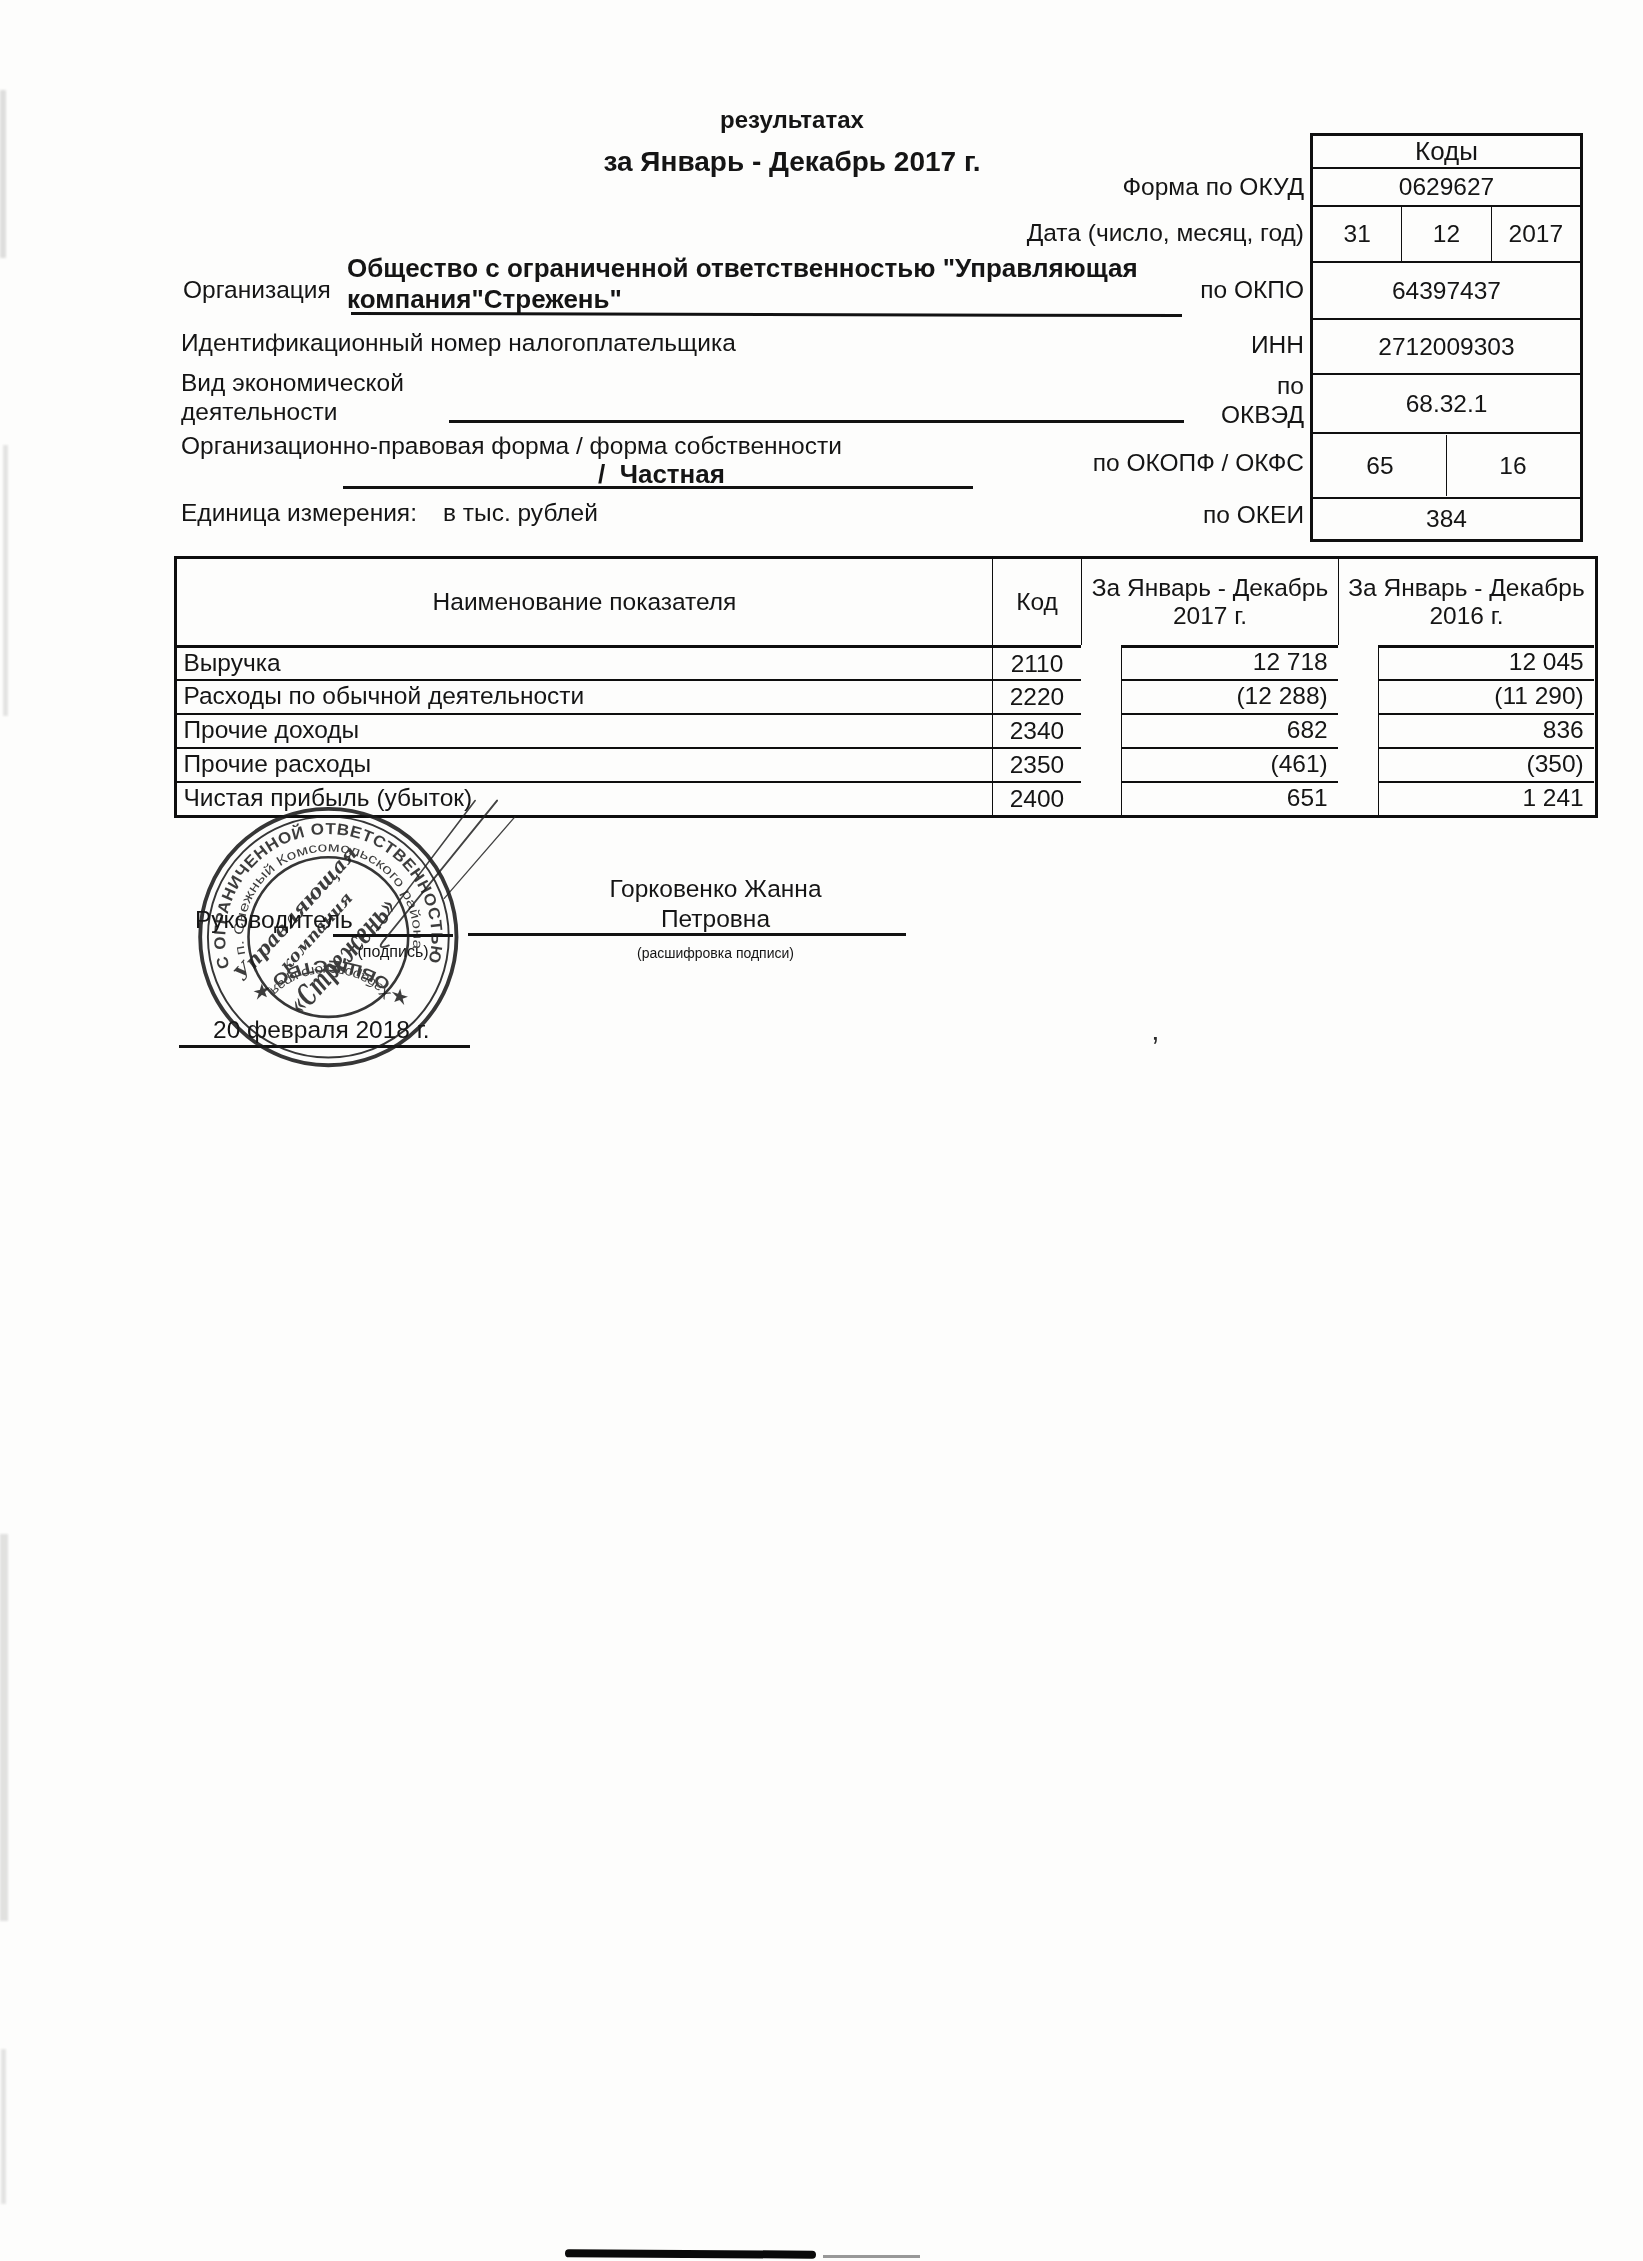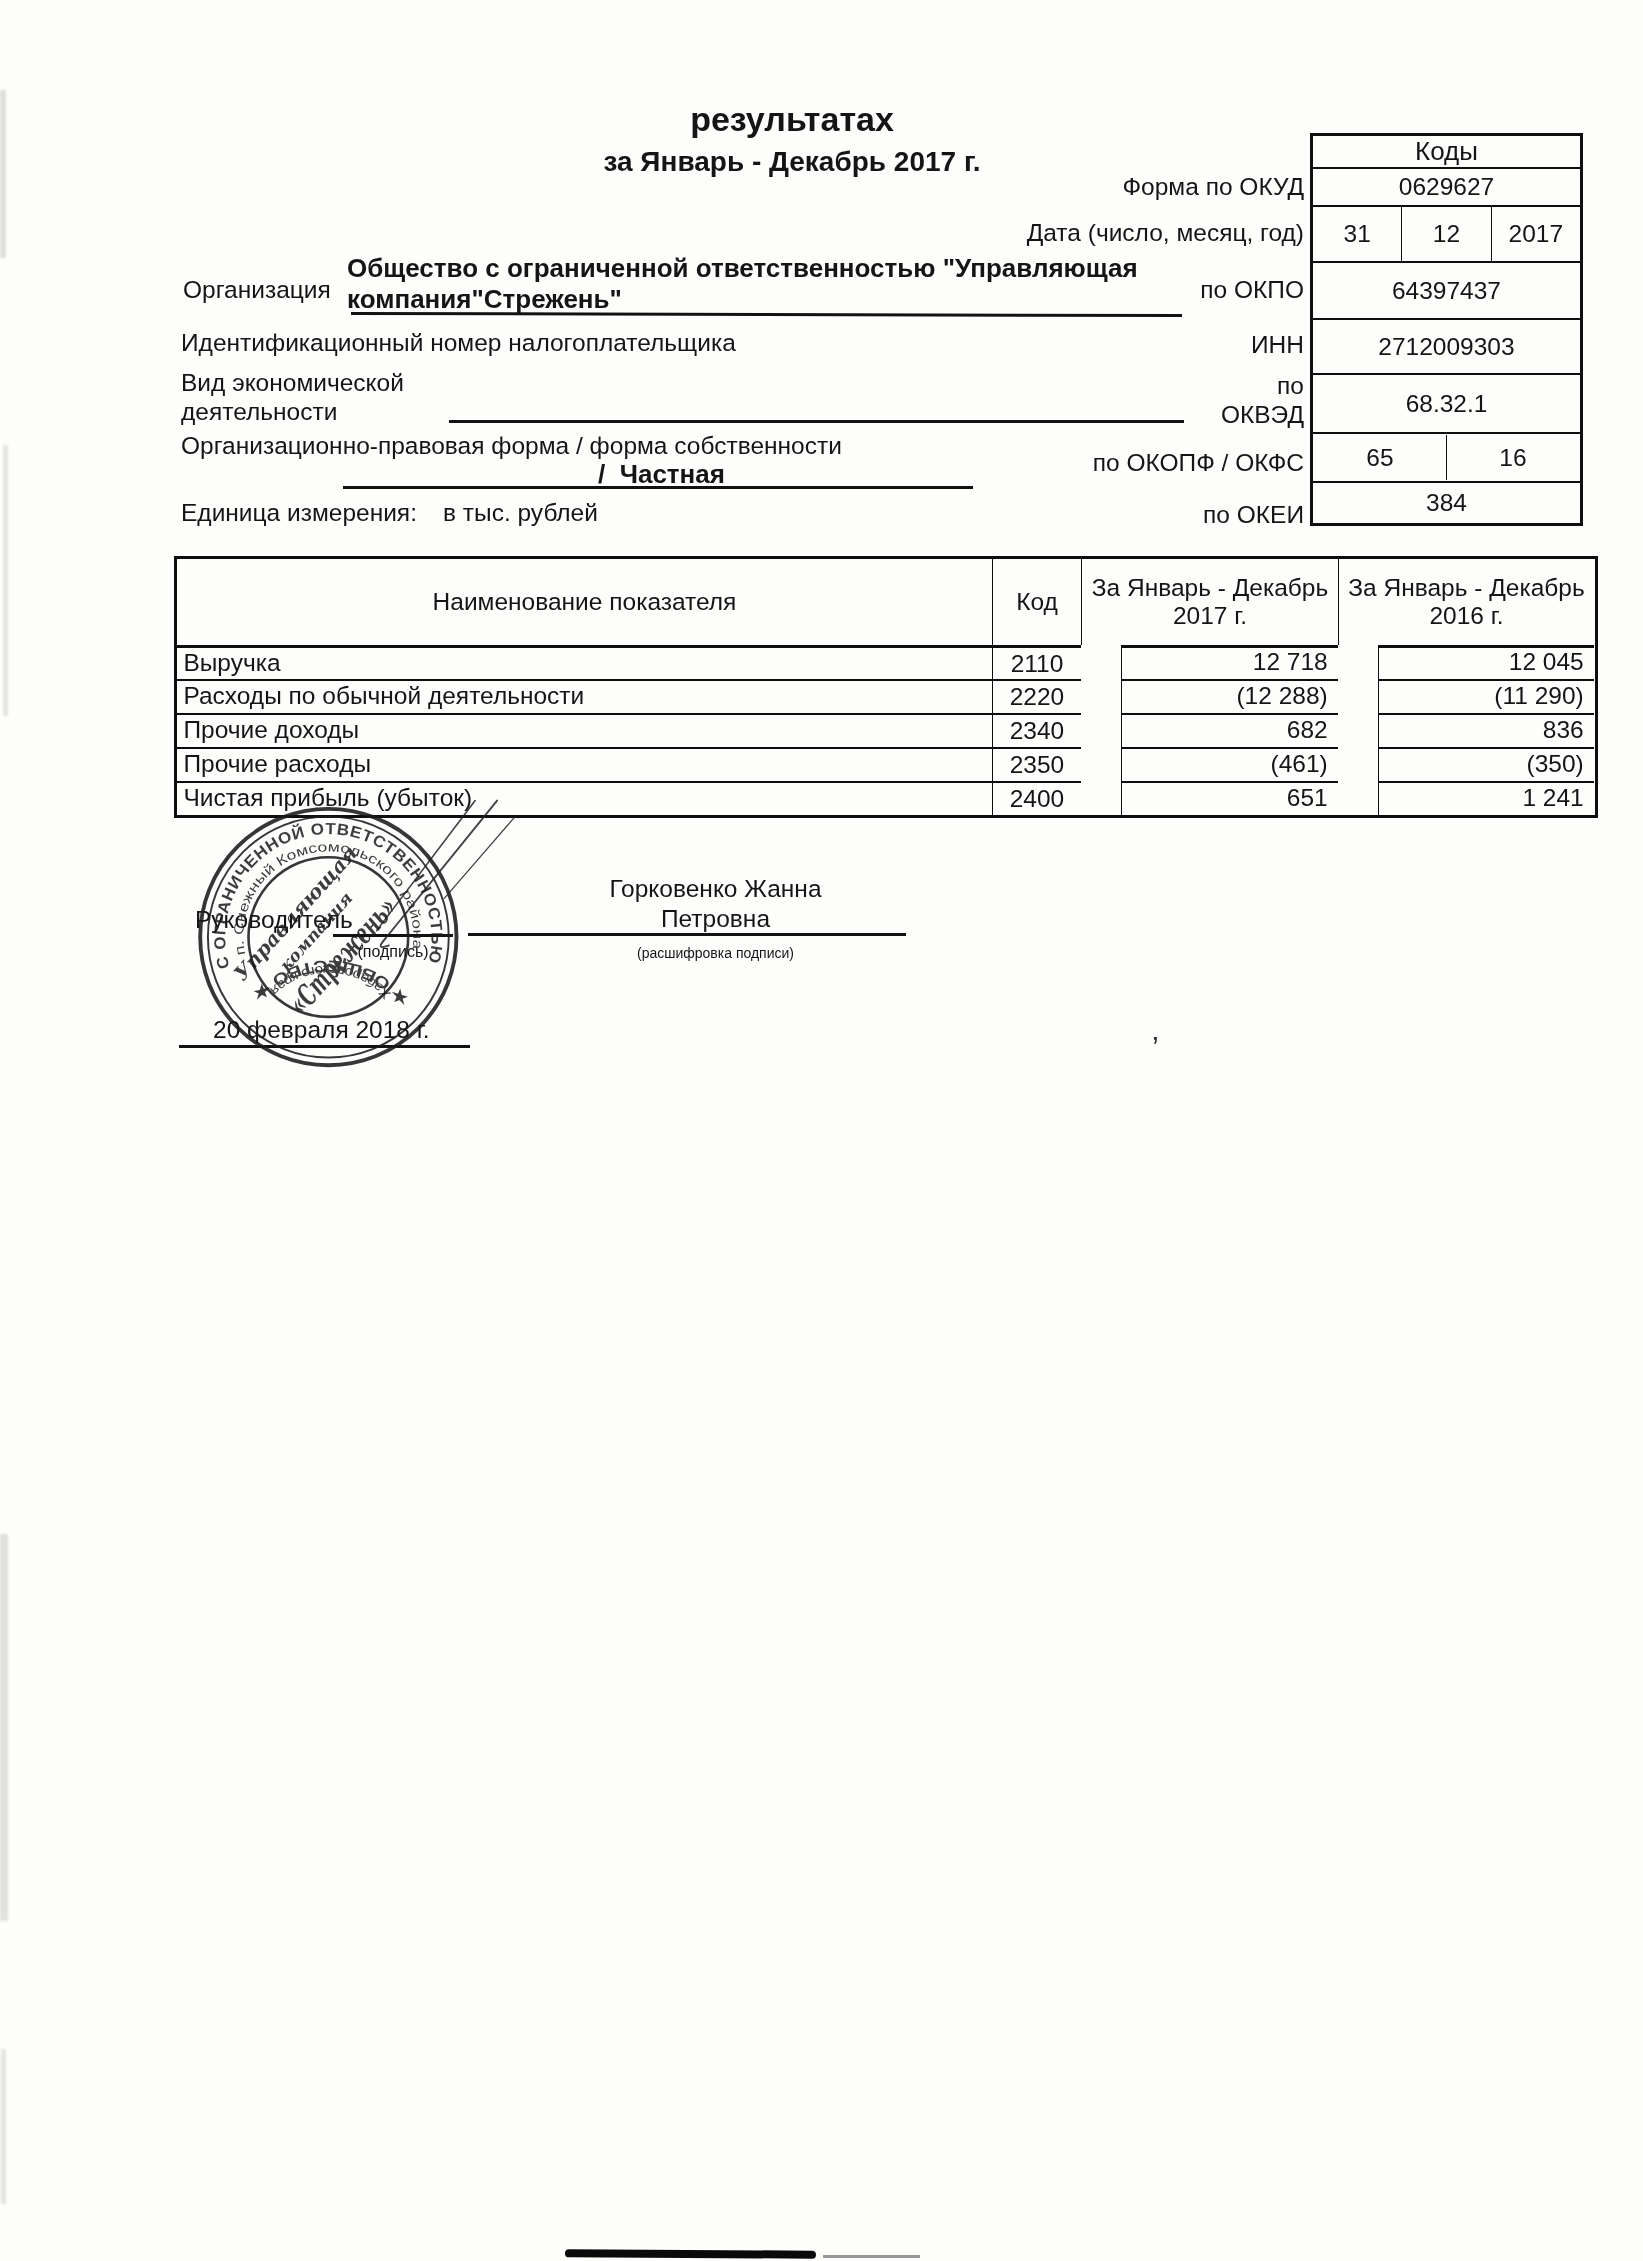--- a/index.html
+++ b/index.html
@@ -46,35 +46,35 @@
   .code-cell{display:flex;justify-content:center;align-items:flex-start;padding-top:1.9px;}
   .num-cell{display:flex;justify-content:flex-end;align-items:flex-end;padding:0 10.3px 3.2px 0;margin-left:40px;}
   
   .smudge{position:absolute;background:#9a9a98;filter:blur(1.3px);}
 </style>
 </head>
 <body>
 
 <div id="page">
 
-  <div class="abs ctr b" style="left:470px;top:101px;width:644px;font-size:34px;line-height:37px;">результатах</div>
+  <div class="abs ctr b" style="left:470px;top:101px;width:644px;font-size:24px;line-height:37px;">результатах</div>
   <div class="abs ctr b" style="left:470px;top:146px;width:644px;font-size:28px;line-height:32px;">за Январь - Декабрь 2017 г.</div>
 
   <div id="codes-panel" class="abs">
     <div class="crow" style="height:31px;font-size:26px;">Коды</div>
     <div class="crow" style="height:38px;">0629627</div>
     <div class="crow" style="height:56px;padding:0;">
       <div class="ccell">31</div>
       <div class="ccell">12</div>
       <div class="ccell">2017</div>
     </div>
     <div class="crow" style="height:57px;">64397437</div>
     <div class="crow" style="height:55px;">2712009303</div>
     <div class="crow" style="height:59px;">68.32.1</div>
-    <div class="crow" style="height:49px;padding:1px;">
+    <div class="crow" style="height:65px;padding:1px;">
       <div class="ccell">65</div>
       <div class="ccell">16</div>
     </div>
     <div class="crow" style="height:42px;">384</div>
   </div>
 
   <div class="abs code-label" style="top:173px;">Форма по ОКУД</div>
   <div class="abs code-label" style="top:219px;">Дата (число, месяц, год)</div>
   <div class="abs code-label" style="top:276px;">по ОКПО</div>
   <div class="abs code-label" style="top:331px;">ИНН</div>

